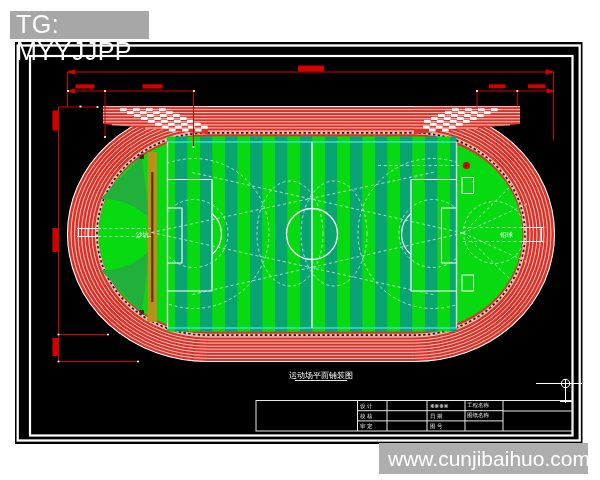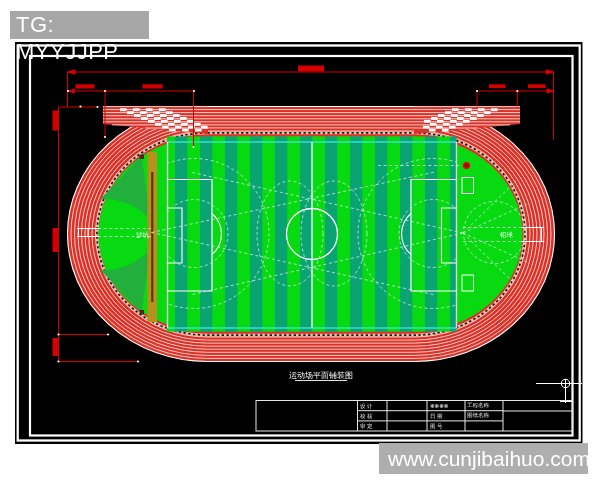--- a/index.html
+++ b/index.html
@@ -1,18 +1,18 @@
 <!DOCTYPE html>
 <html><head>
 <meta charset="utf-8">
 <style>
 html,body{margin:0;padding:0;width:600px;height:480px;background:#ffffff;overflow:hidden;}
 *{box-sizing:border-box;}
 .page{position:relative;width:600px;height:480px;font-family:"Liberation Sans",sans-serif;}
-.tgbox{position:absolute;left:10px;top:11px;width:139px;height:27.5px;background:#a7a7a7;color:#fdfdfd;font-size:22px;line-height:27px;padding-left:6px;letter-spacing:0.5px;}
+.tgbox{position:absolute;left:10px;top:11px;width:139px;height:27.5px;background:#a7a7a7;color:#fdfdfd;font-size:25px;line-height:27px;padding-left:6px;letter-spacing:0.5px;}
 .wm{position:absolute;left:379px;top:443px;width:209px;height:31px;background:#aeaeae;color:#ffffff;font-size:21px;line-height:31px;padding-left:9px;}
 </style>
 </head>
 <body>
 <div class="page">
 
 <svg width="600" height="480" viewBox="0 0 600 480">
 
 <rect x="0" y="0" width="600" height="480" fill="#ffffff"></rect>
 

